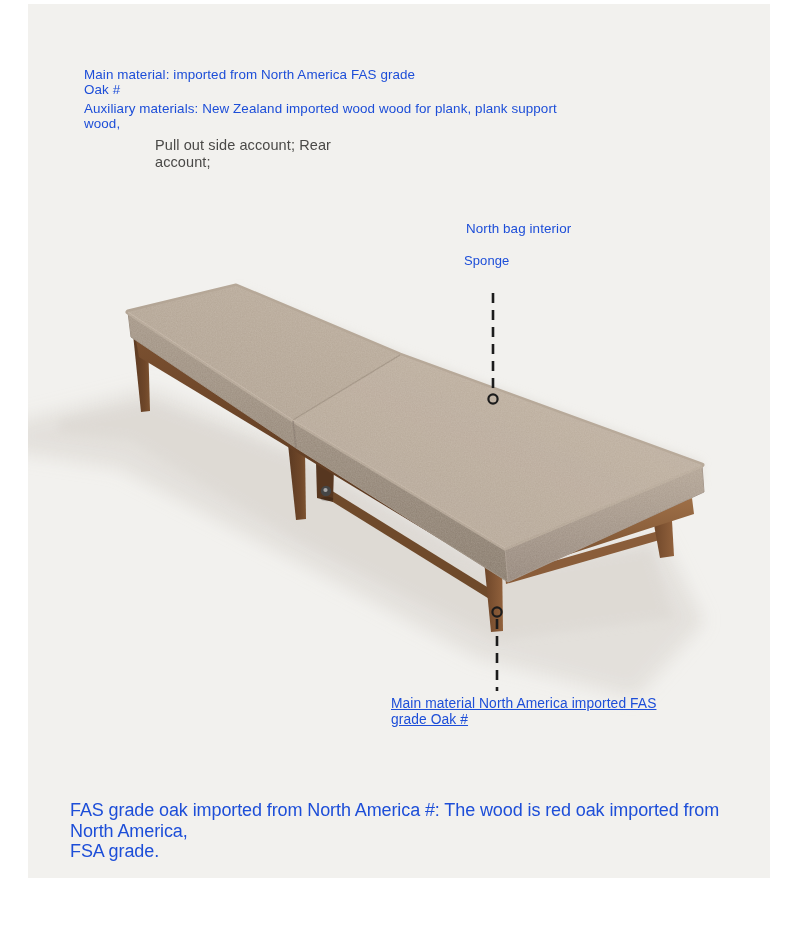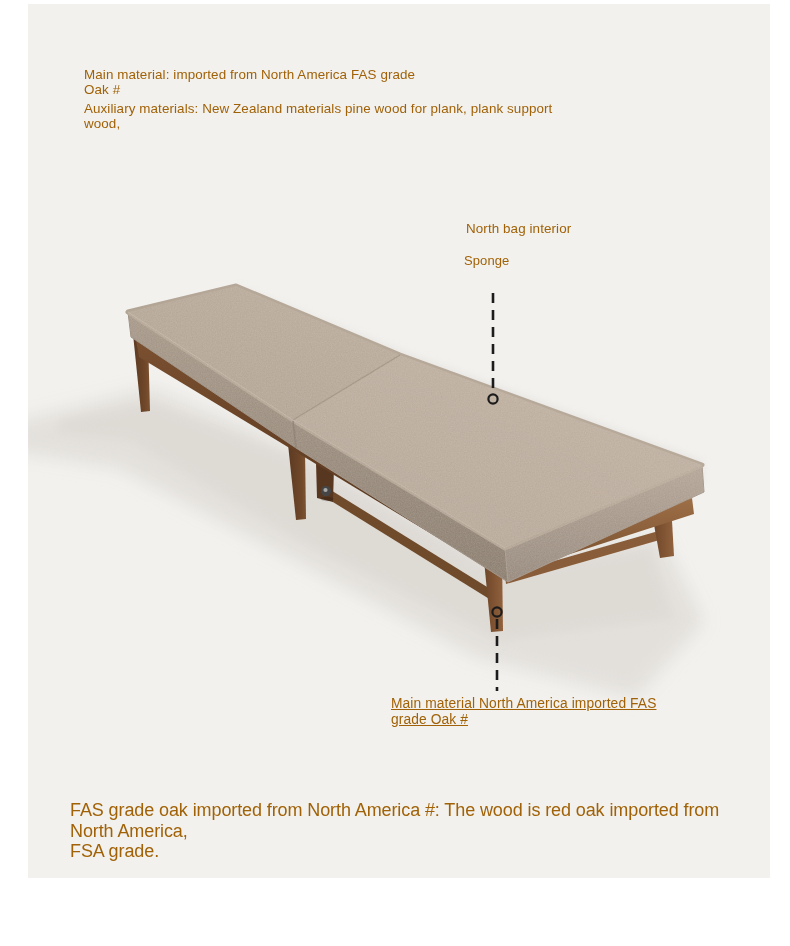--- a/index.html
+++ b/index.html
@@ -1,19 +1,19 @@
 <!DOCTYPE html>
 <html><head>
 <meta charset="utf-8">
 <style>
   html,body{margin:0;padding:0;background:#ffffff;}
   .page{position:relative;width:790px;height:946px;background:#ffffff;overflow:hidden;
         font-family:"Liberation Sans",sans-serif;}
   .art{position:absolute;left:0;top:0;width:790px;height:946px;display:block;}
-  .label{position:absolute;color:#a16207;white-space:pre-line;line-height:1.14;
+  .label{position:absolute;color:#1d4ed8;white-space:pre-line;line-height:1.14;
          font-size:13.4px;letter-spacing:0.1px;}
   .label.sm{font-size:13.4px;}
   .label.md{font-size:18px;}
   .label.gray{color:#4a4947;}
 </style>
 </head>
 <body>
 
 <div class="page">
 
@@ -119,23 +119,25 @@
         <circle cx="493" cy="399" r="4.6" stroke-width="2.2"></circle>
         <circle cx="497" cy="612" r="4.6" stroke-width="2.2"></circle>
         <line x1="497" y1="619" x2="497" y2="691" stroke-width="2.6" stroke-dasharray="10 7"></line>
       </g>
     </g>
   </svg>
 
   <div class="label sm" style="left:84px;top:67px;width:360px;">Main material: imported from North America FAS grade
 Oak #</div>
 
-  <div class="label sm" style="left:84px;top:101px;width:520px;">Auxiliary materials: New Zealand materials pine wood for plank, plank support
+  <div class="label sm" style="left:84px;top:101px;width:520px;">Auxiliary materials: New Zealand imported wood wood for plank, plank support
 wood,</div>
 
+  <div class="label md gray" style="left:155px;top:137px;width:220px;font-size:14.5px;">Pull out side account; Rear
+account;</div>
 
   <div class="label sm" style="left:466px;top:221px;width:200px;">North bag interior</div>
 
   <div class="label md" style="left:464px;top:254px;width:160px;font-size:13px;">Sponge</div>
 
   <div class="label sm" style="left:391px;top:696px;width:300px;font-size:13.8px;text-decoration:underline;">Main material North America imported FAS
 grade Oak #</div>
 
   <div class="label md" style="left:70px;top:800px;width:660px;letter-spacing:-0.1px;">FAS grade oak imported from North America #: The wood is red oak imported from North America,
 FSA grade.</div>

